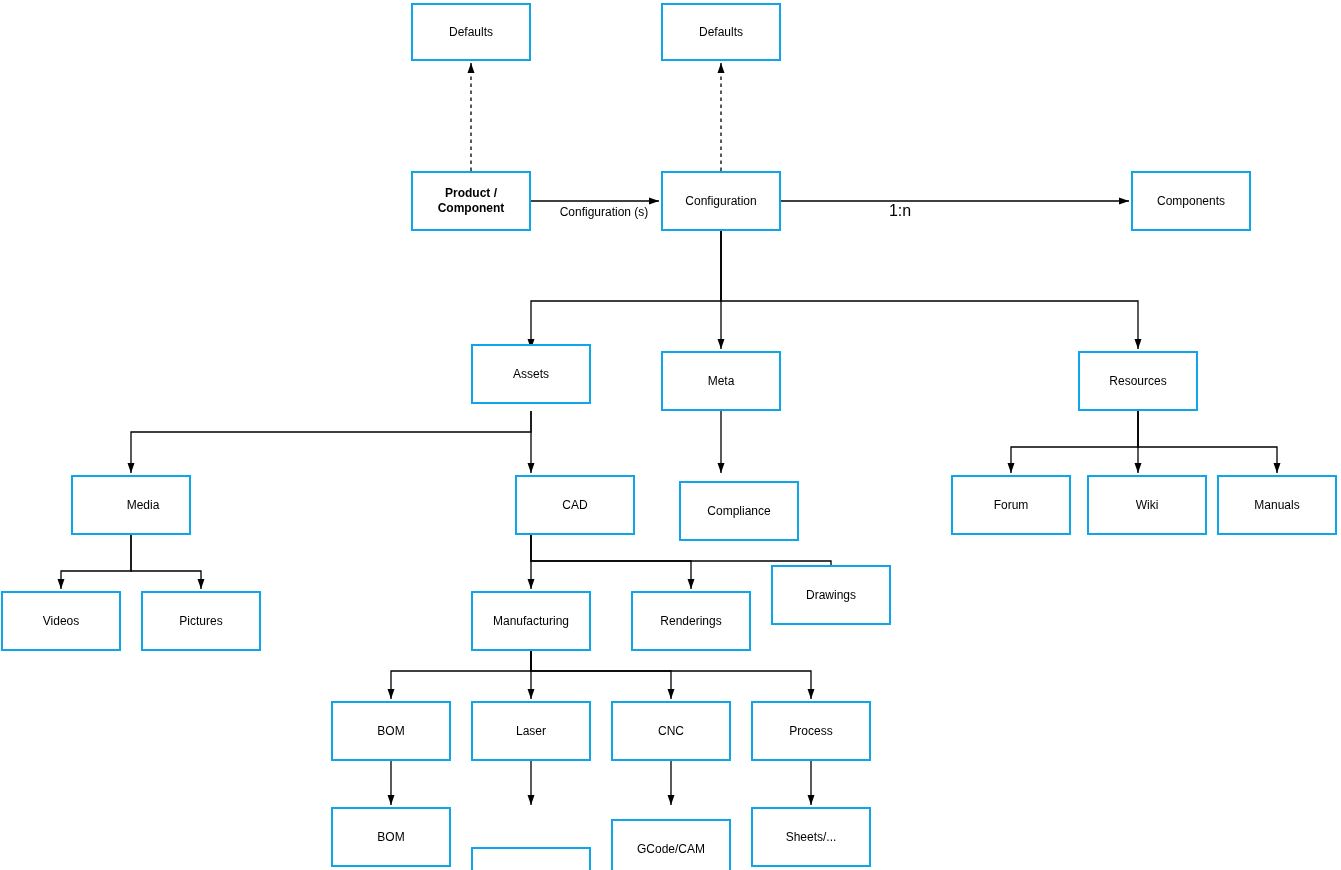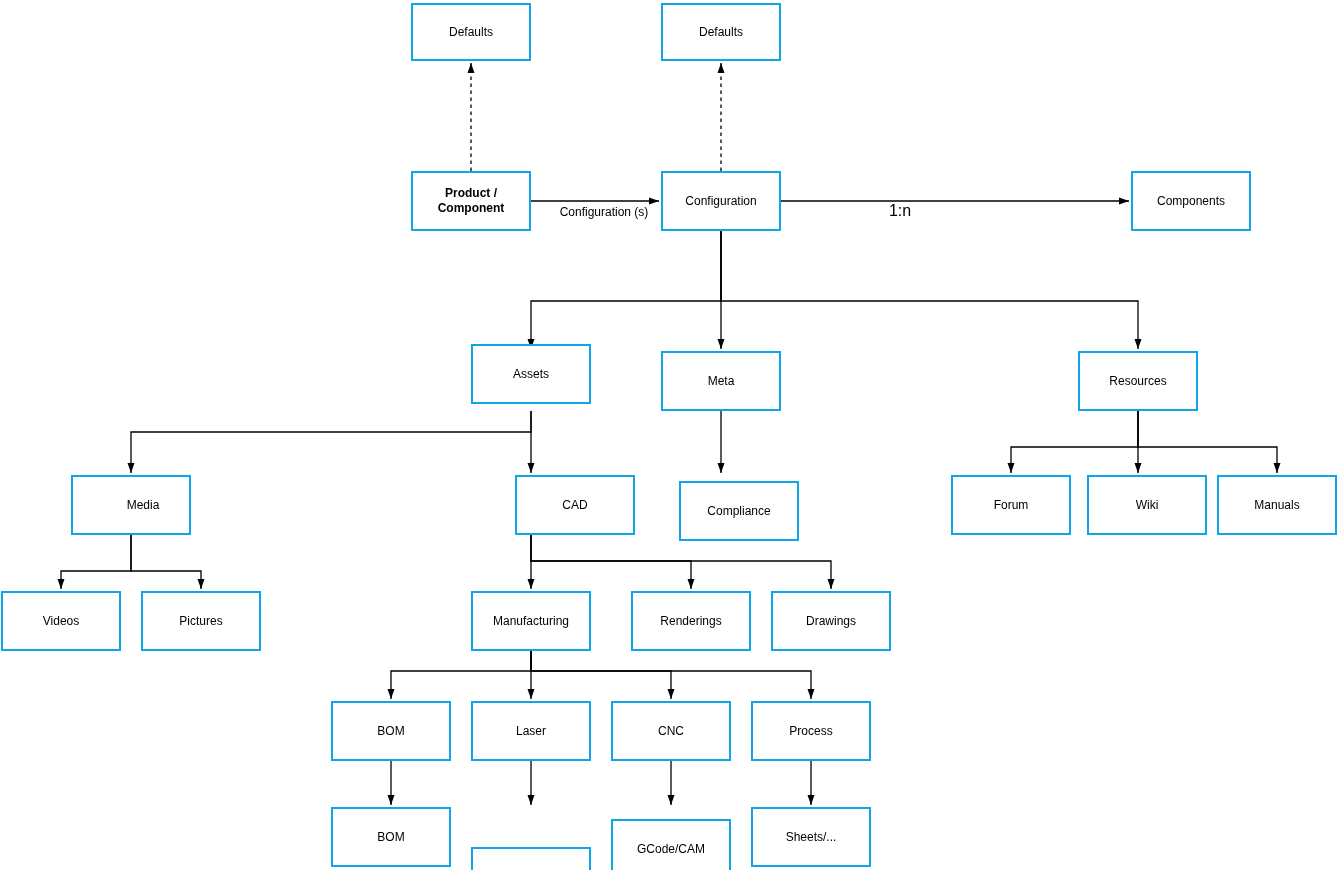--- a/index.html
+++ b/index.html
@@ -75,21 +75,21 @@
   .nd-media          { left: 71px;  top: 475px; padding-left: 24px; }
   .nd-cad            { left: 471px; top: 475px; margin-left: 44px; }
   .nd-compliance     { left: 661px; top: 481px; margin-left: 18px; }
   .nd-forum          { left: 951px; top: 475px; }
   .nd-wiki           { left: 1087px; top: 475px; }
   .nd-manuals        { left: 1217px; top: 475px; }
   .nd-videos         { left: 1px;   top: 591px; }
   .nd-pictures       { left: 141px; top: 591px; }
   .nd-manufacturing  { left: 471px; top: 591px; }
   .nd-renderings     { left: 631px; top: 591px; }
-  .nd-drawings       { left: 771px; top: 591px; }
+  .nd-drawings       { left: 771px; top: 565px; }
   .nd-bom            { left: 331px; top: 701px; }
   .nd-laser          { left: 471px; top: 701px; }
   .nd-cnc            { left: 611px; top: 701px; }
   .nd-process        { left: 751px; top: 701px; }
   .nd-bom-file       { left: 331px; top: 807px; }
   .nd-dxf            { left: 471px; top: 847px; padding-left: 22px; }
   .nd-gcode          { left: 611px; top: 807px; margin-top: 12px; }
   .nd-sheets         { left: 751px; top: 807px; justify-content: center; }
   
   .lbl-config-s { left: 604px; top: 205px; }

